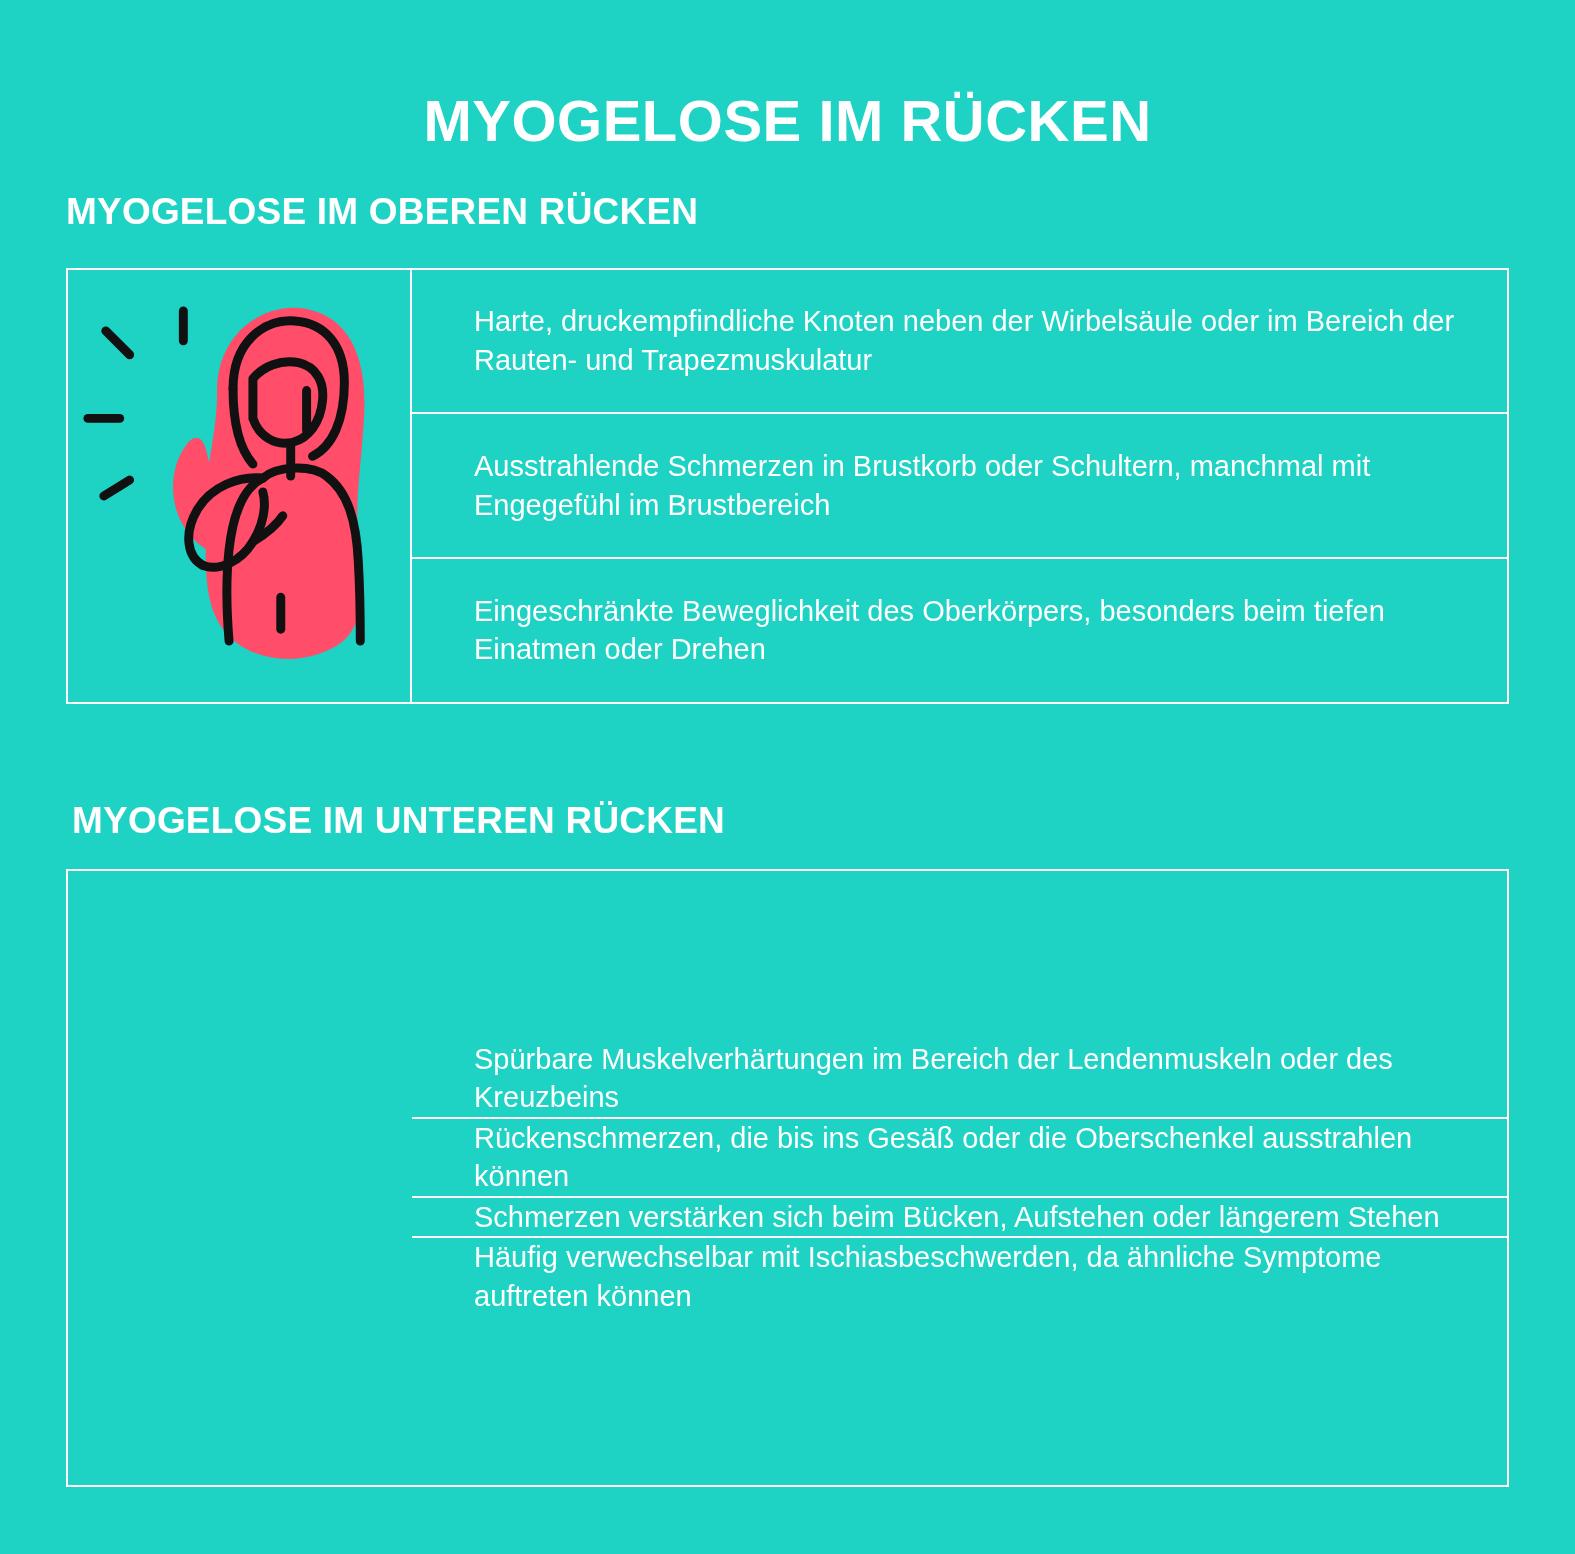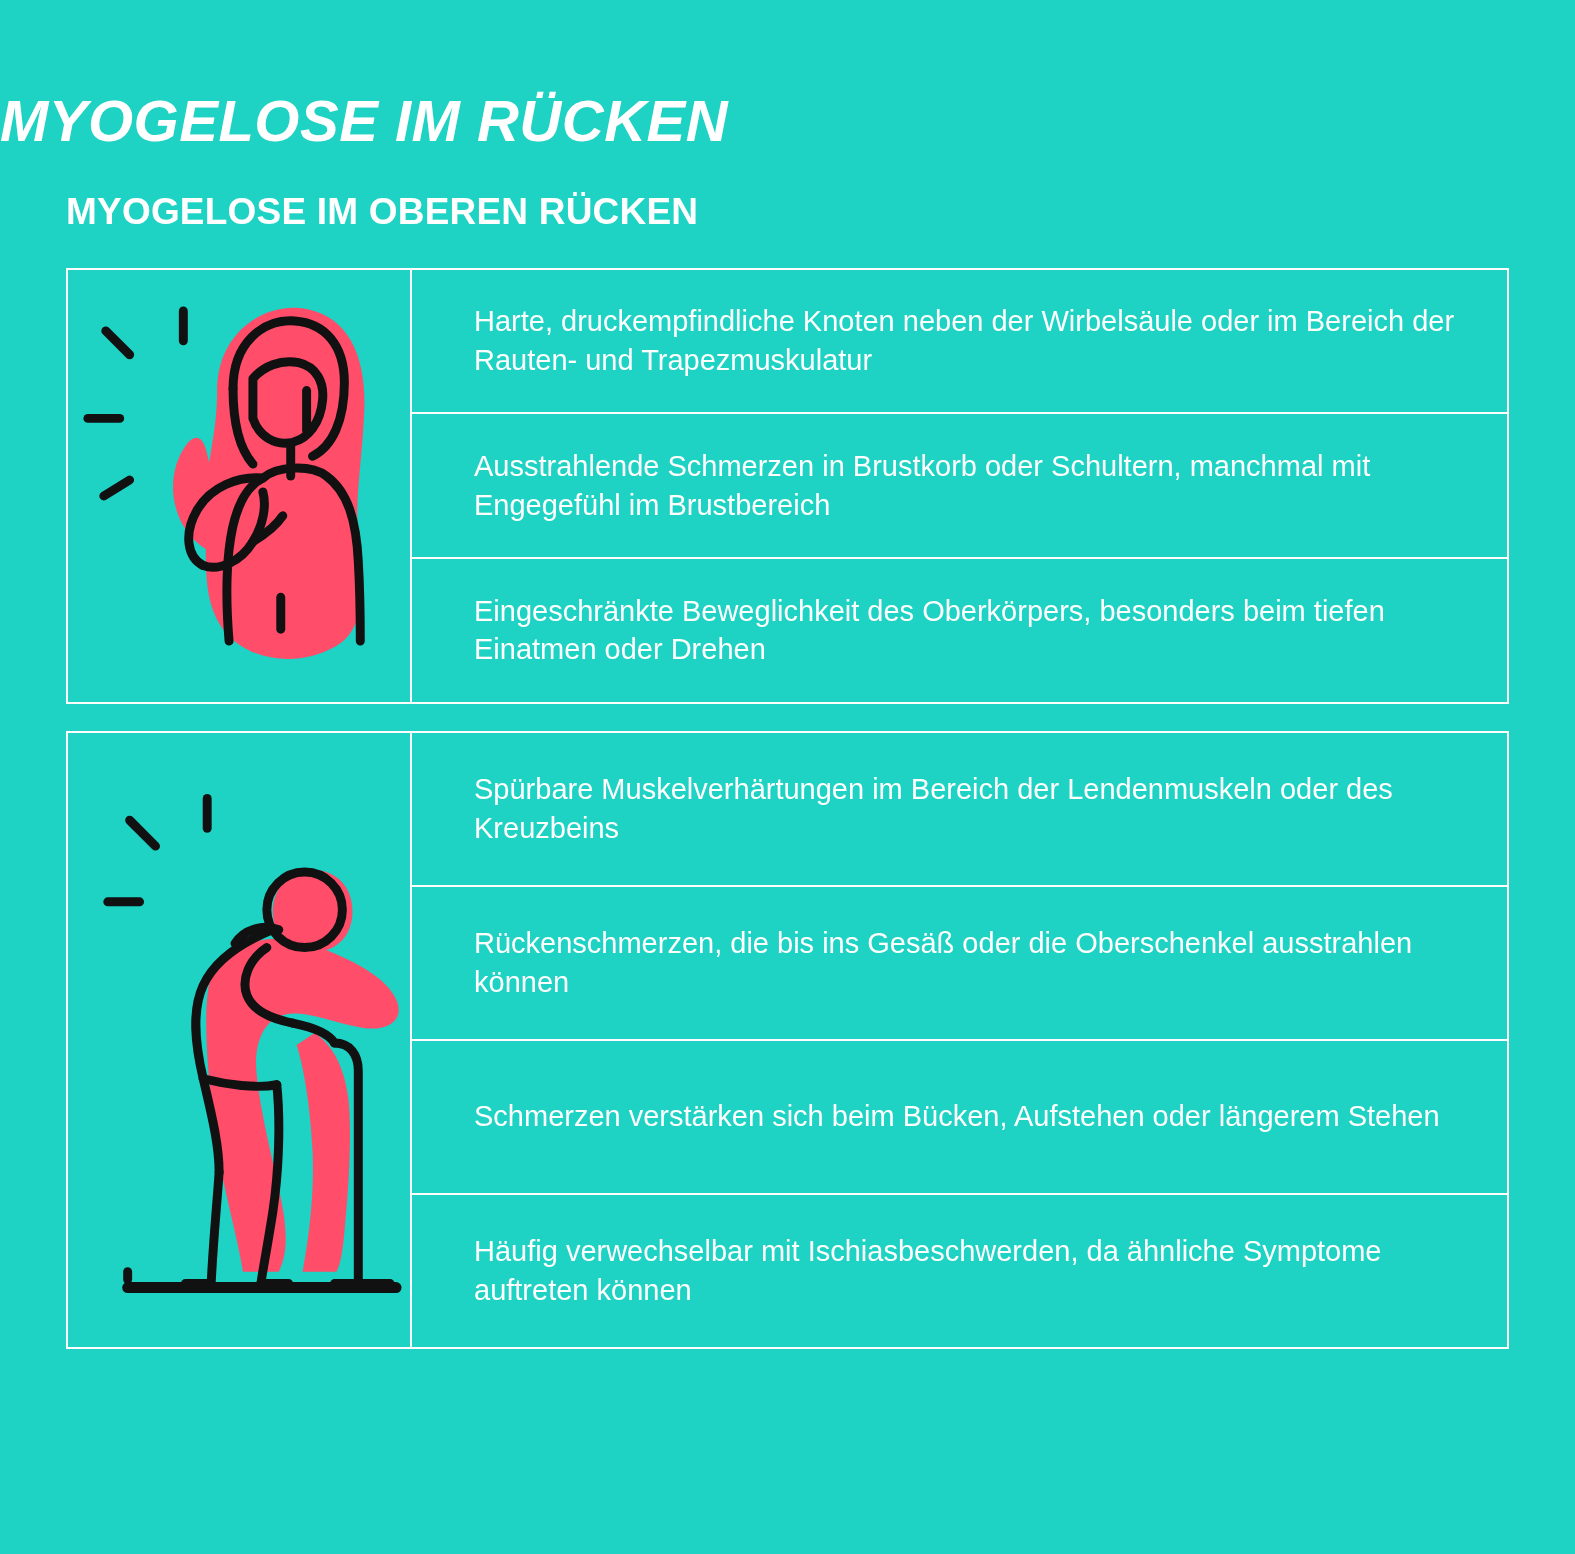--- a/index.html
+++ b/index.html
@@ -16,24 +16,23 @@
   }
   .page {
     position: relative;
     width: 1575px;
     height: 1554px;
     box-sizing: border-box;
   }
 
   
   .main-title {
-    text-align: left;
+    text-align: center;
     font-size: 58px;
     font-weight: bold;
-    font-style: italic;
     letter-spacing: 0.5px;
     padding-top: 52px;
     line-height: 1.05;
     color: #ffffff;
   }
 
   
   .section-heading {
     font-size: 37px;
     font-weight: bold;
@@ -52,20 +51,21 @@
   }
   #block-upper {
     margin: 35px 0 0 66px;
     width: 1443px;
     height: 436px;
   }
   #block-lower {
     margin: 27px 0 6px 66px;
     width: 1443px;
     height: 618px;
+    align-items: center;
   }
 
   .icon-cell {
     width: 344px;
     flex: 0 0 344px;
     border-right: 2px solid #ffffff;
     position: relative;
     box-sizing: border-box;
   }
   .rows-cell {
@@ -164,20 +164,21 @@
       </div>
       <div class="row">
         <span class="row-text">Ausstrahlende Schmerzen in Brustkorb oder Schultern, manchmal mit Engegefühl im Brustbereich</span>
       </div>
       <div class="row">
         <span class="row-text">Eingeschränkte Beweglichkeit des Oberkörpers, besonders beim tiefen Einatmen oder Drehen</span>
       </div>
     </div>
   </div>
 
+  <h2 class="section-heading" id="section-lower-heading" style="margin-top:96px;">MYOGELOSE IM UNTEREN RÜCKEN</h2>
 
   <div class="block" id="block-lower">
 
     <div class="icon-cell">
       <div class="illus">
         <svg viewBox="0 0 344 614" xmlns="http://www.w3.org/2000/svg">
 
           <g fill="#ff4d6a">
             <path d="M206 178 C206 152, 226 134, 250 136 C274 138, 288 158, 286 182
                      C284 206, 266 220, 244 218 C222 216, 206 202, 206 178 Z"></path>

